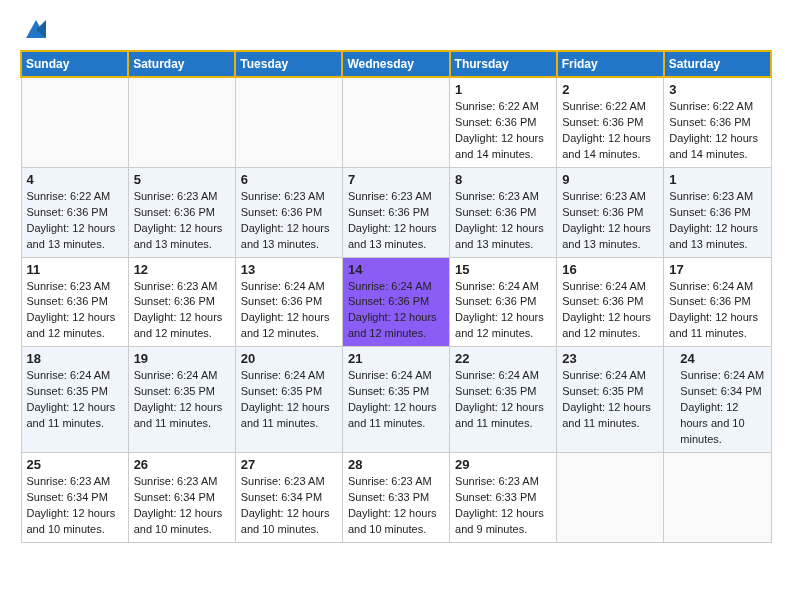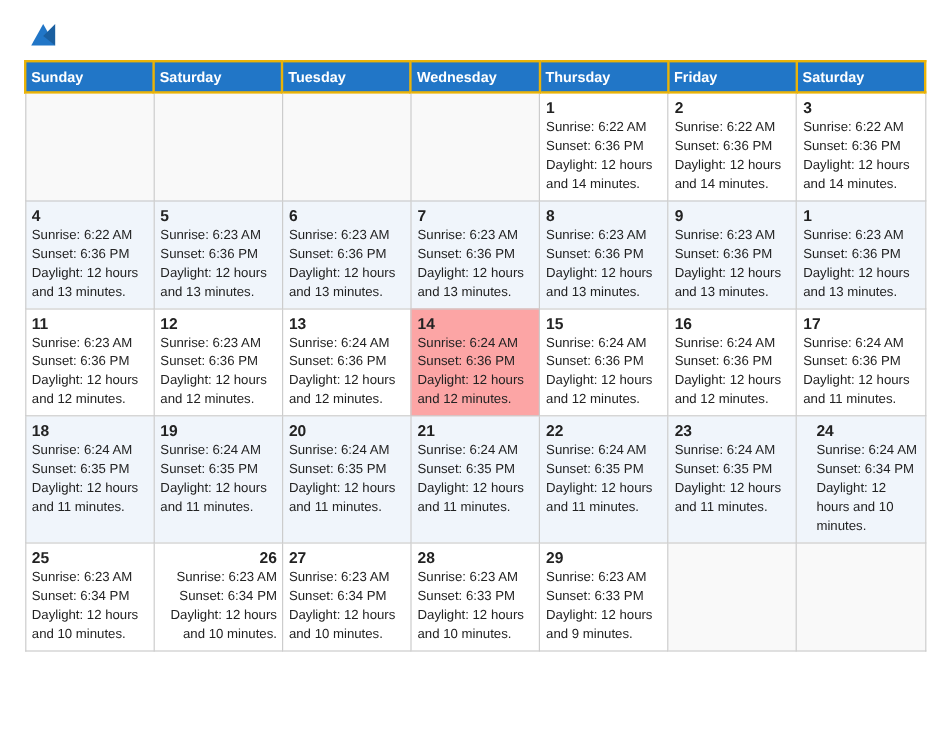--- a/index.html
+++ b/index.html
@@ -182,21 +182,21 @@
           <div class="day-detail">Sunrise: 6:23 AM<br>Sunset: 6:36 PM<br>Daylight: 12 hours and 12 minutes.</div>
         </td>
         <td style="background: rgb(255, 255, 255);">
           <span class="day-num">12</span>
           <div class="day-detail">Sunrise: 6:23 AM<br>Sunset: 6:36 PM<br>Daylight: 12 hours and 12 minutes.</div>
         </td>
         <td style="background: rgb(255, 255, 255);">
           <span class="day-num">13</span>
           <div class="day-detail">Sunrise: 6:24 AM<br>Sunset: 6:36 PM<br>Daylight: 12 hours and 12 minutes.</div>
         </td>
-        <td style="background: #fca5a5;">
+        <td style="background: #8b5cf6;">
           <span class="day-num">14</span>
           <div class="day-detail">Sunrise: 6:24 AM<br>Sunset: 6:36 PM<br>Daylight: 12 hours and 12 minutes.</div>
         </td>
         <td style="background: rgb(255, 255, 255);">
           <span class="day-num">15</span>
           <div class="day-detail">Sunrise: 6:24 AM<br>Sunset: 6:36 PM<br>Daylight: 12 hours and 12 minutes.</div>
         </td>
         <td style="background: rgb(255, 255, 255);">
           <span class="day-num">16</span>
           <div class="day-detail">Sunrise: 6:24 AM<br>Sunset: 6:36 PM<br>Daylight: 12 hours and 12 minutes.</div>
@@ -234,21 +234,21 @@
         <td style="background: rgb(240, 245, 251); padding-left: 16px;">
           <span class="day-num">24</span>
           <div class="day-detail">Sunrise: 6:24 AM<br>Sunset: 6:34 PM<br>Daylight: 12 hours and 10 minutes.</div>
         </td>
       </tr>
       <tr>
         <td style="background: rgb(255, 255, 255);">
           <span class="day-num">25</span>
           <div class="day-detail">Sunrise: 6:23 AM<br>Sunset: 6:34 PM<br>Daylight: 12 hours and 10 minutes.</div>
         </td>
-        <td style="background: rgb(255, 255, 255); text-align: right;">
+        <td style="background: rgb(255, 255, 255);">
           <span class="day-num">26</span>
           <div class="day-detail">Sunrise: 6:23 AM<br>Sunset: 6:34 PM<br>Daylight: 12 hours and 10 minutes.</div>
         </td>
         <td style="background: rgb(255, 255, 255);">
           <span class="day-num">27</span>
           <div class="day-detail">Sunrise: 6:23 AM<br>Sunset: 6:34 PM<br>Daylight: 12 hours and 10 minutes.</div>
         </td>
         <td style="background: rgb(255, 255, 255);">
           <span class="day-num">28</span>
           <div class="day-detail">Sunrise: 6:23 AM<br>Sunset: 6:33 PM<br>Daylight: 12 hours and 10 minutes.</div>

